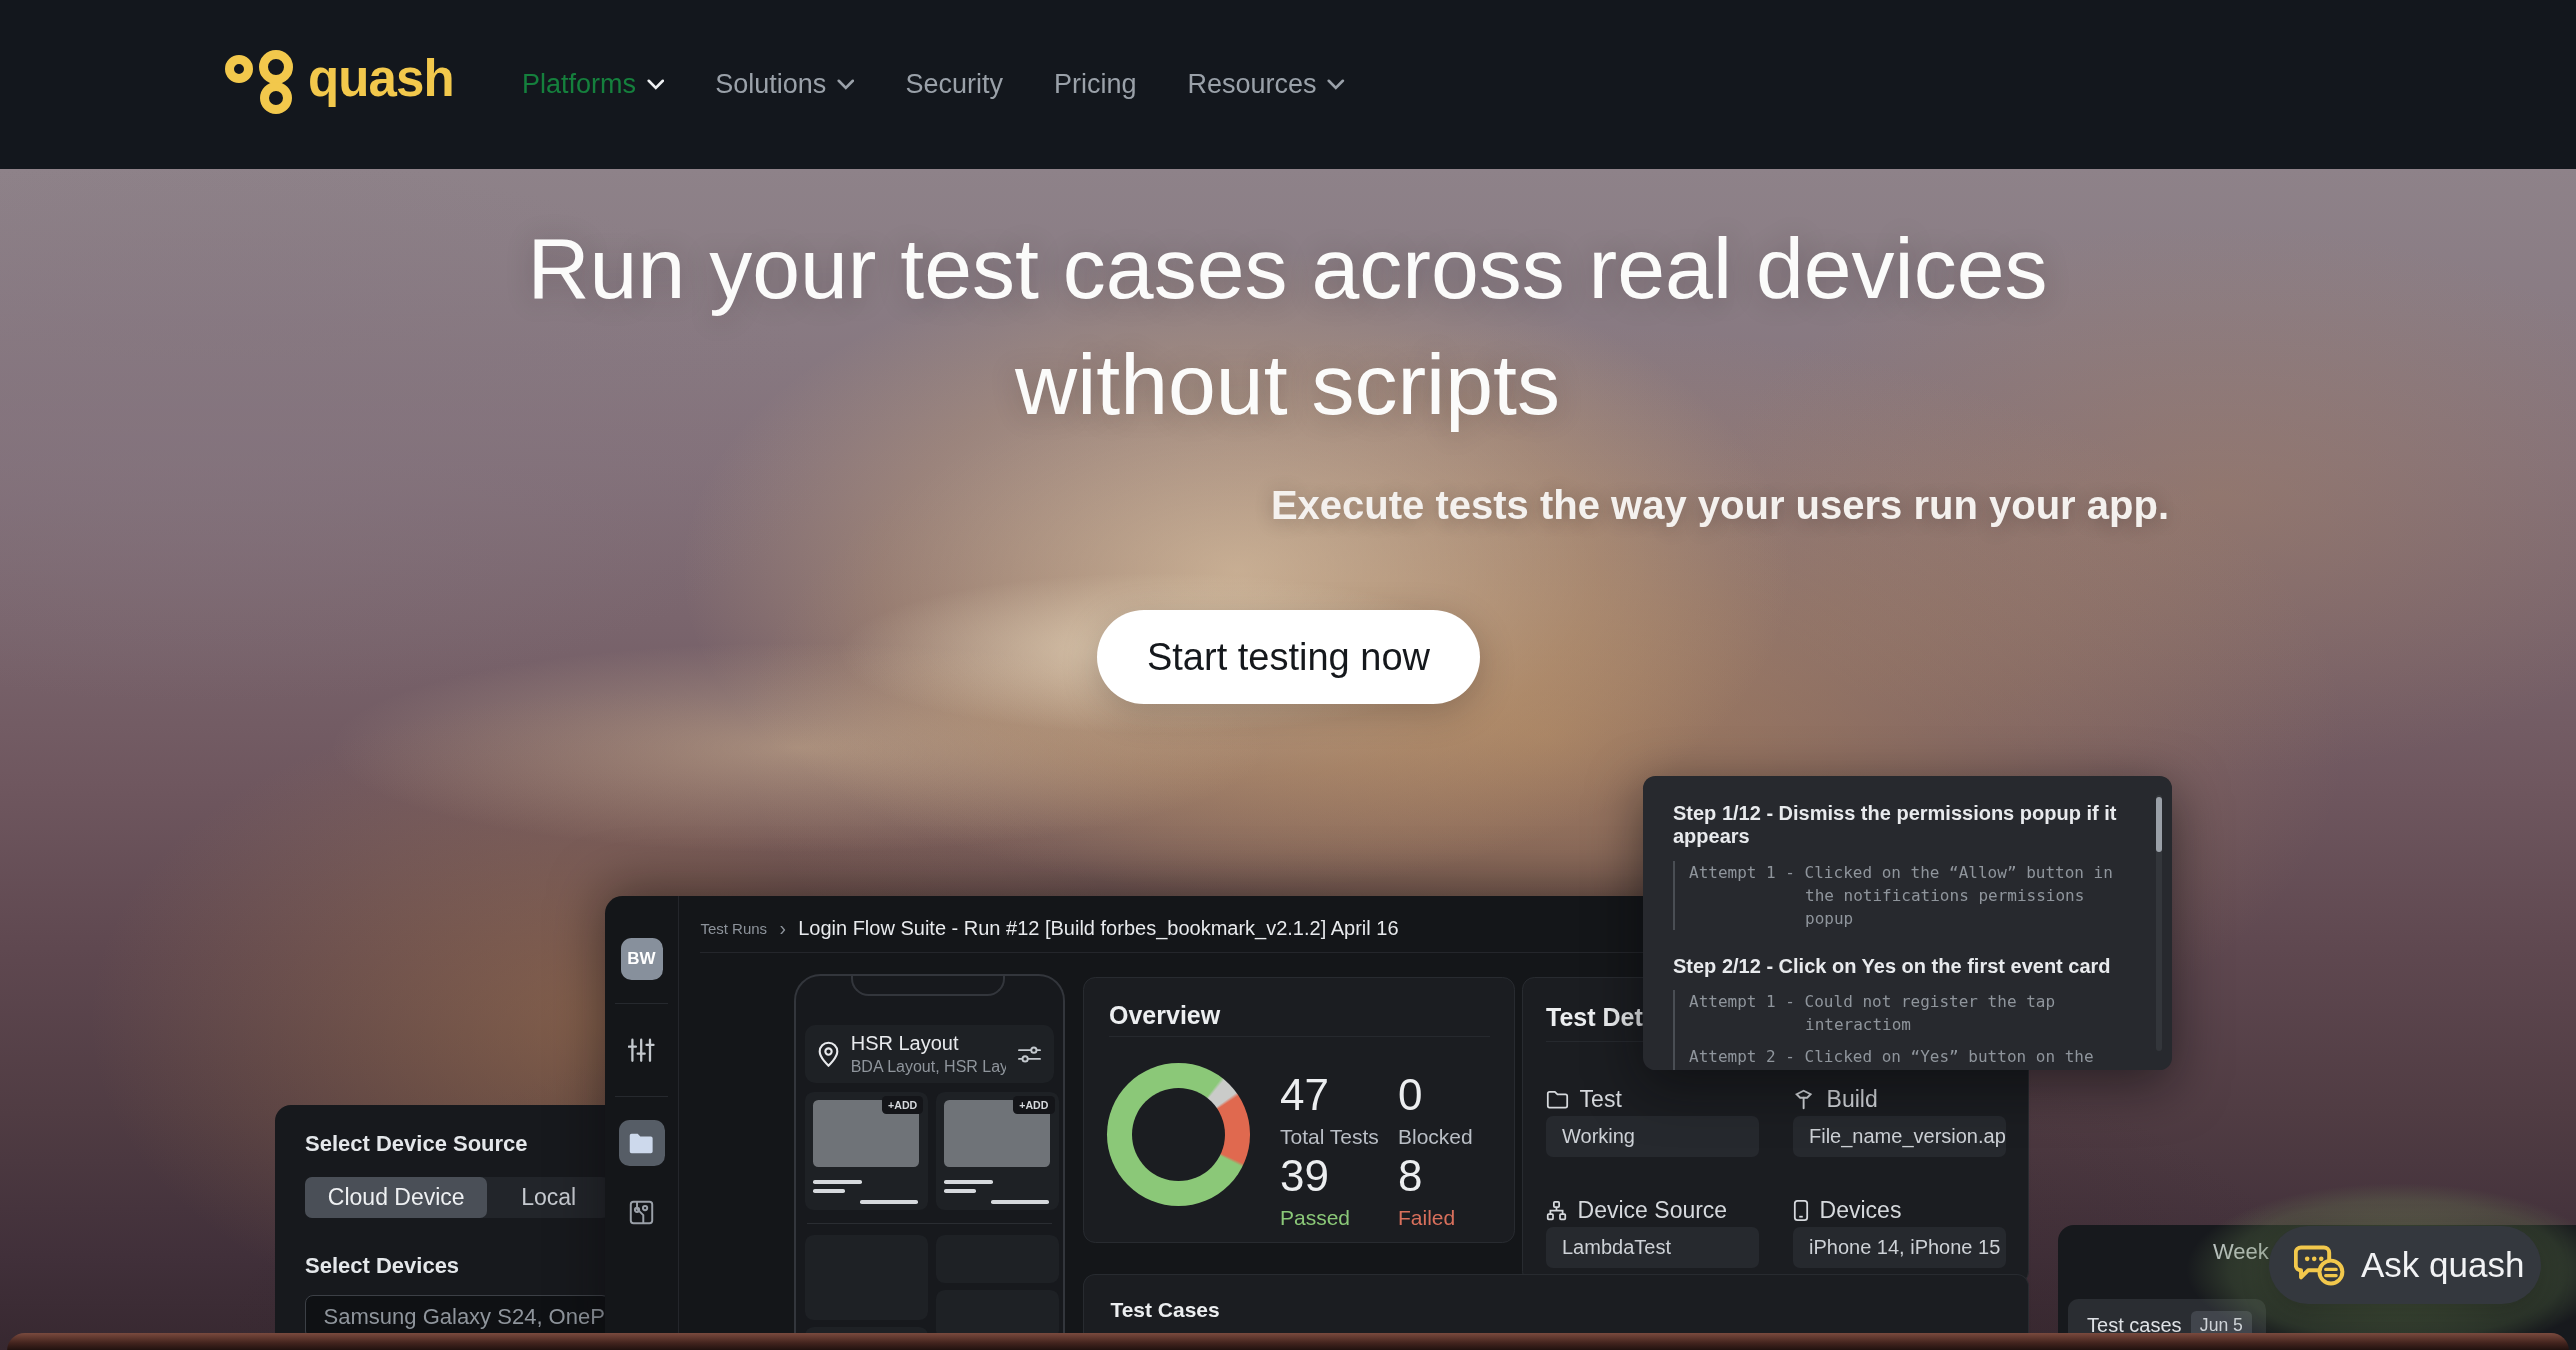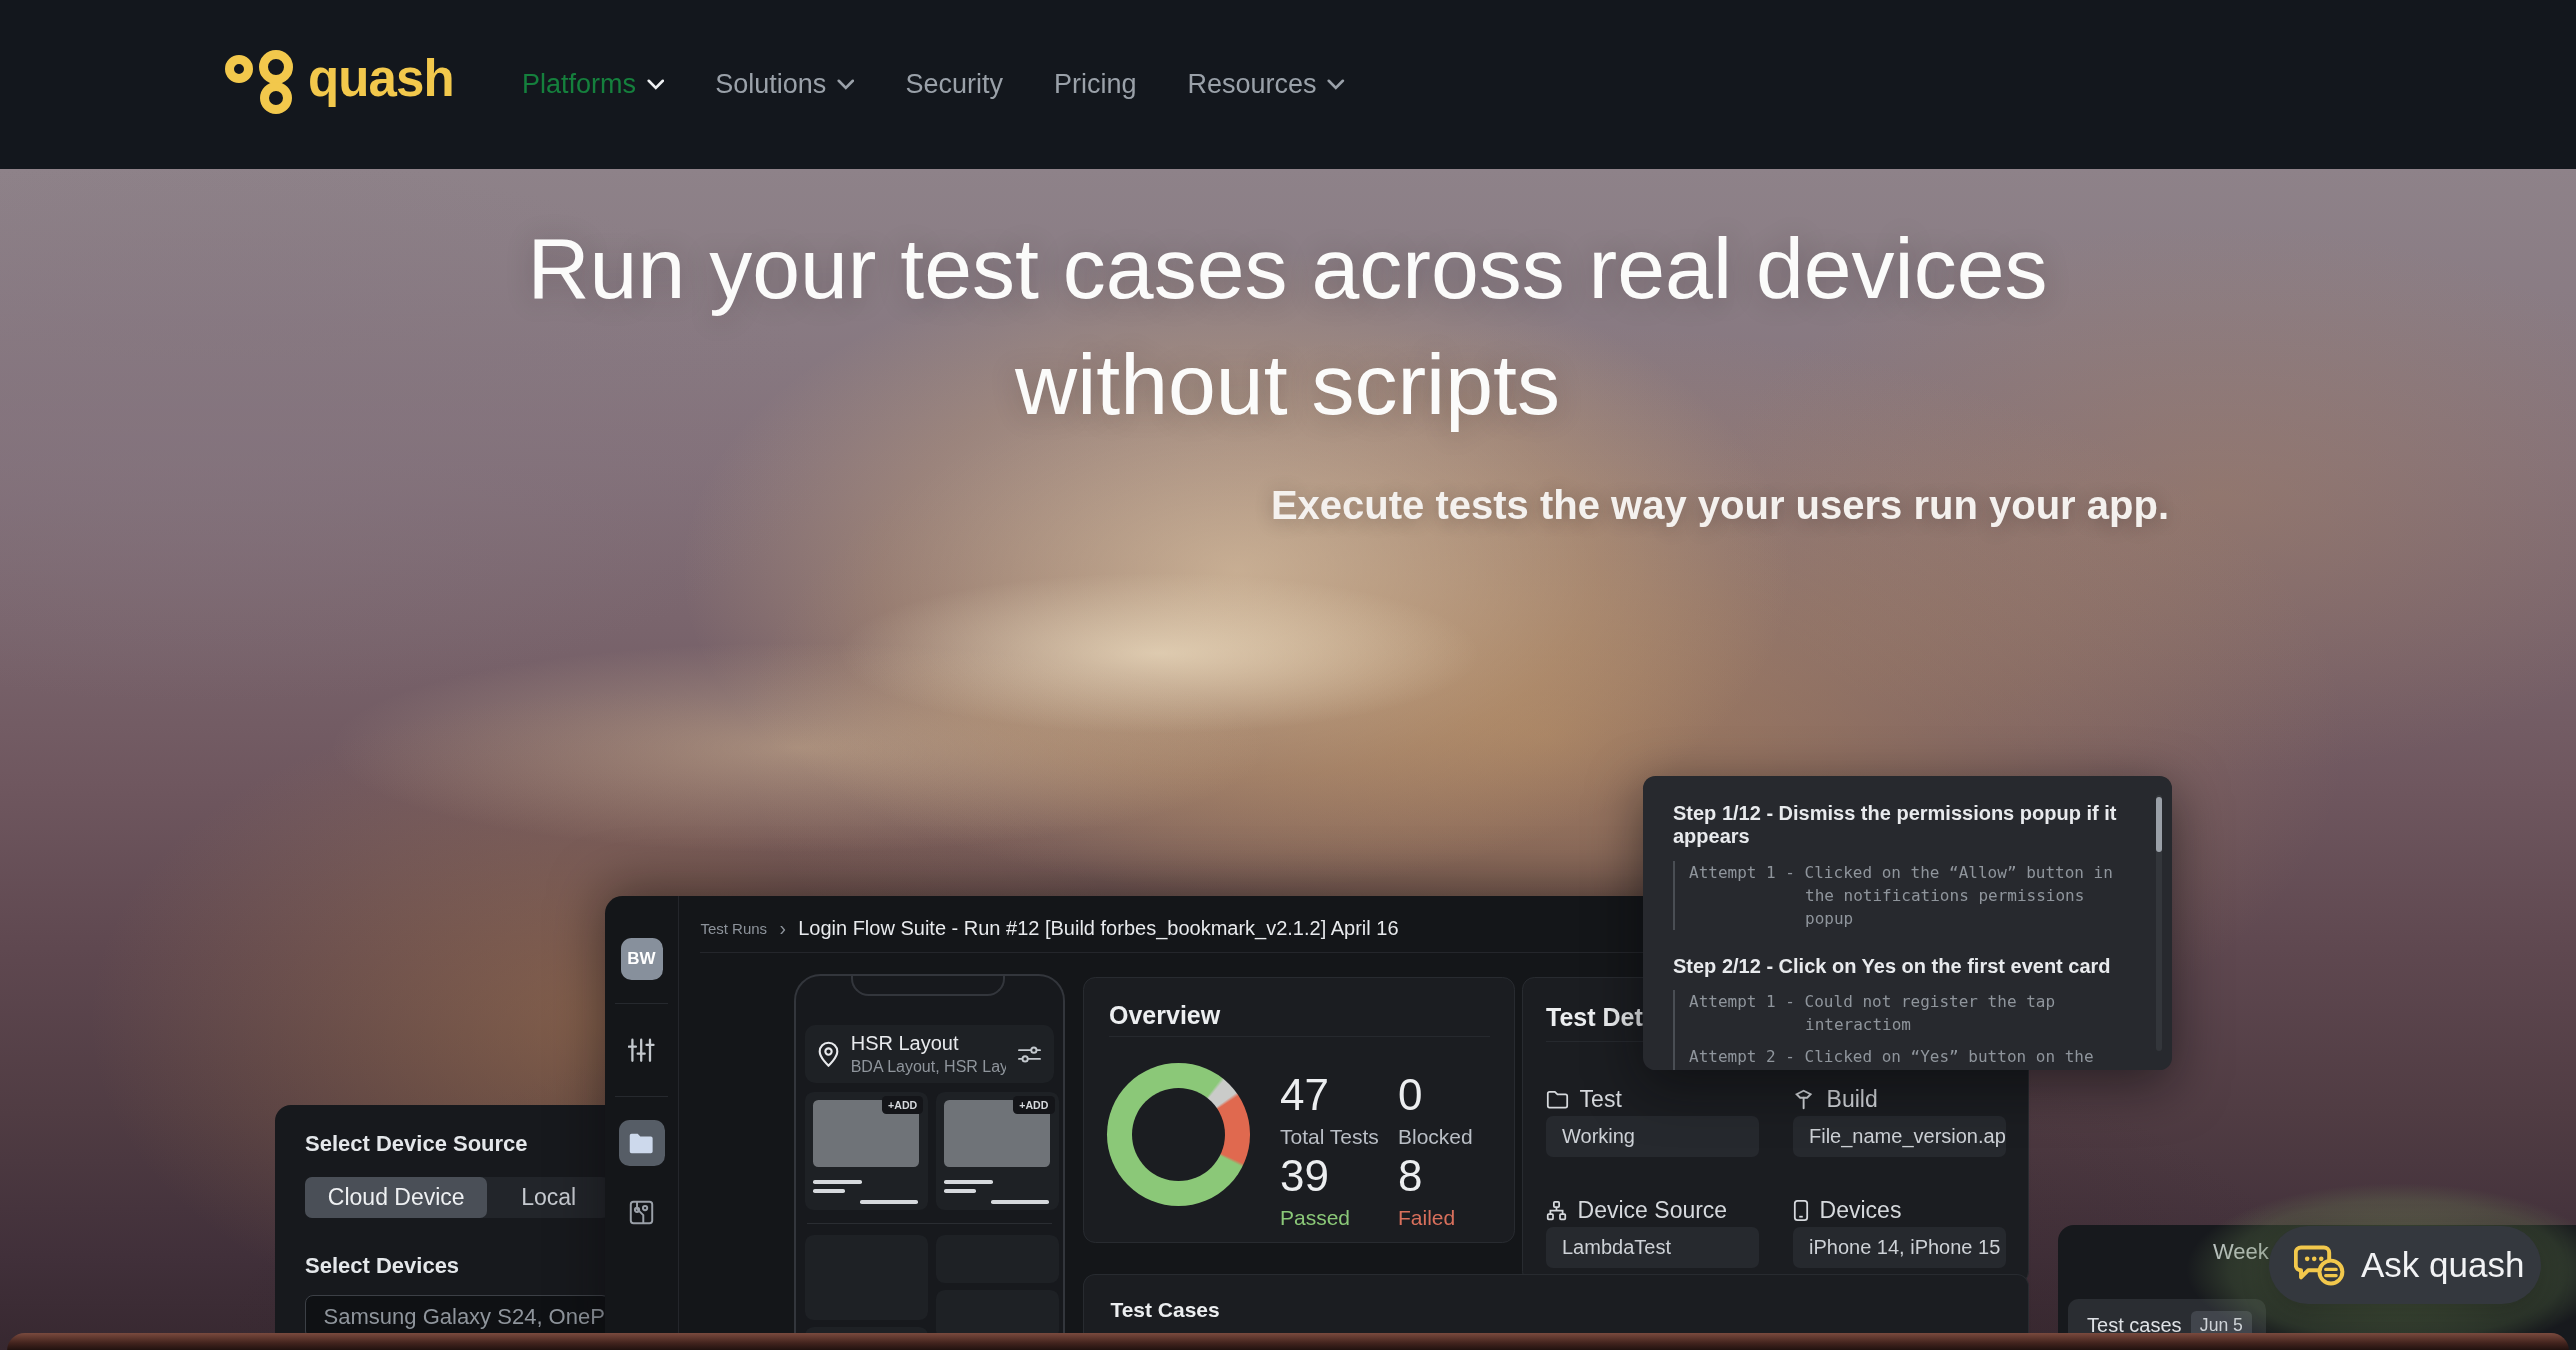--- a/index.html
+++ b/index.html
@@ -253,20 +253,21 @@
             </svg>
           </span>
       </div>
     </div>
   </div>
 
   <div class="hero-photo"></div>
 
   <h1 class="hero-title">Run your test cases across real devices without scripts</h1>
   <div class="hero-sub">Execute tests the way your users run your app.</div>
+  <div class="cta-hero">Start testing now</div>
 
   <div class="device-panel">
     <div class="dp-label">Select Device Source</div>
     <div class="dp-toggle">
       <div class="dp-seg sel">Cloud Device</div>
       <div class="dp-seg unsel">Local</div>
     </div>
     <div class="dp-label dp-label2">Select Devices</div>
     <div class="dp-input">Samsung Galaxy S24, OnePlus Nor</div>
   </div>

